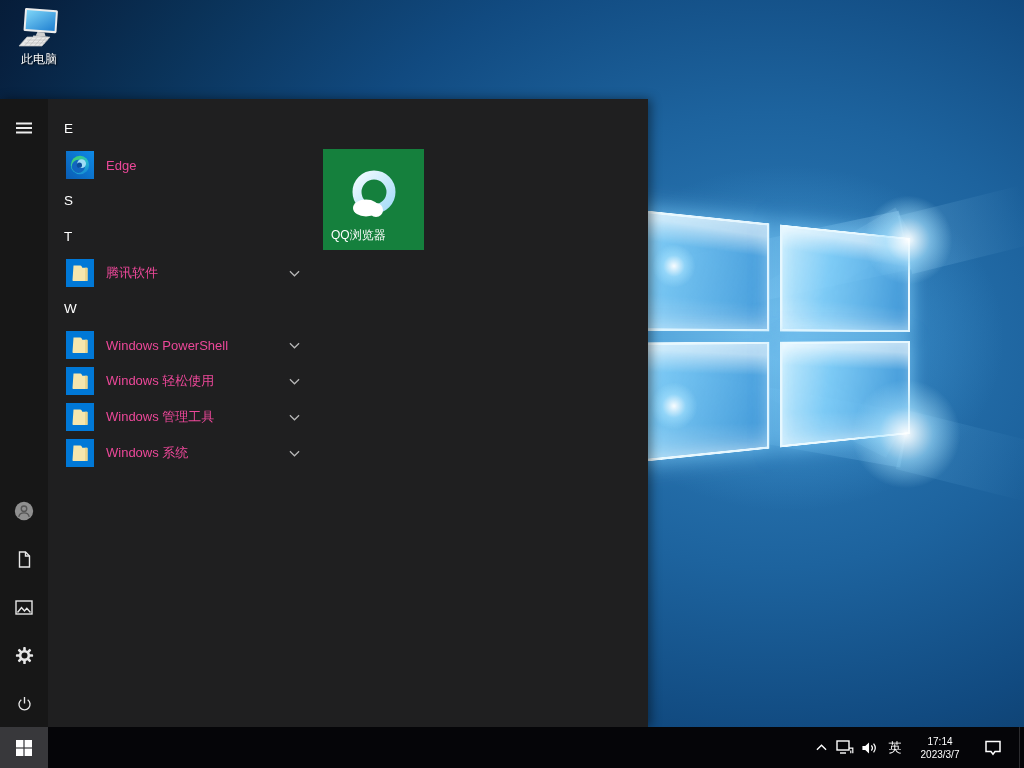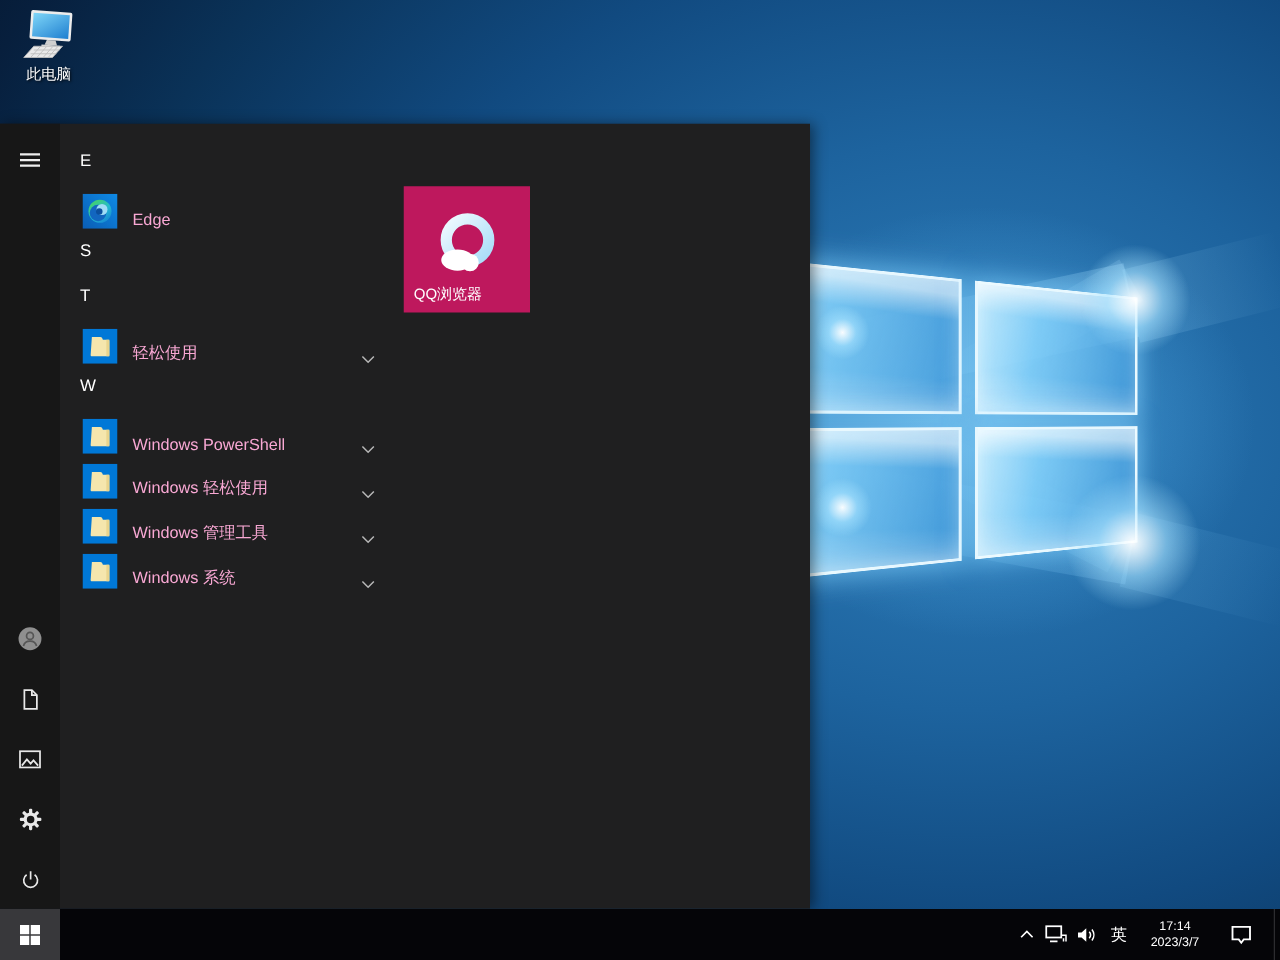--- a/index.html
+++ b/index.html
@@ -49,27 +49,27 @@
   
   .start-menu{position:absolute;left:0;top:99px;width:648px;height:628px;background:#1f1f20;
       box-shadow:3px 0 10px rgba(0,0,0,.45);}
   .rail{position:absolute;left:0;top:0;width:48px;height:100%;background:#171717;}
   .rail-btn{width:48px;height:48px;display:flex;align-items:center;justify-content:center;}
   .rail-top{position:absolute;top:5px;left:0;}
   .rail-bottom{position:absolute;bottom:0;left:0;display:flex;flex-direction:column;}
 
   .app-list{position:absolute;left:48px;top:12px;width:266px;}
   .al-header{height:36px;line-height:36px;padding-left:16px;font-size:13.5px;color:#fff;}
-  .al-item{height:36px;display:flex;align-items:flex-end;padding-left:18px;color:#f9a8d4;font-size:13px;}
+  .al-item{height:36px;display:flex;align-items:center;padding-left:18px;color:#ec4899;font-size:13px;}
   .al-item .ic{width:28px;height:28px;flex:0 0 28px;display:block;}
   .al-item .al-label{margin-left:12px;white-space:nowrap;}
   .al-item .chev{margin-left:auto;margin-right:14px;display:flex;}
 
   .tile-area{position:absolute;left:323px;top:50px;}
-  .tile{position:relative;width:101px;height:101px;background:#be185d;cursor:pointer;}
+  .tile{position:relative;width:101px;height:101px;background:#15803d;cursor:pointer;}
   .tile .tile-logo{position:absolute;left:0;top:2px;}
   .tile .tile-label{position:absolute;left:8px;bottom:6px;font-size:12px;color:#fff;}
 
   
   .taskbar{position:absolute;left:0;top:727px;width:1024px;height:41px;background:#050508;
       display:flex;align-items:center;}
   .start-btn{width:48px;height:41px;background:#38383b;display:flex;align-items:center;justify-content:center;}
   .tray{margin-left:auto;display:flex;align-items:center;height:100%;color:#fff;}
   .tray-btn{height:41px;display:flex;align-items:center;justify-content:center;}
   .w24{width:24px;}
@@ -246,21 +246,21 @@
 
       <div class="al-header">S</div>
 
 
       <div class="al-header">T</div>
 
       <div class="al-item">
         <svg class="ic" viewBox="0 0 28 28">
             <use href="#sym-folder"></use>
           </svg>
-        <span class="al-label">轻松使用</span>
+        <span class="al-label">腾讯软件</span>
         <span class="chev">
           <svg width="11" height="7" viewBox="0 0 12 7">
               <path d="M1,1 L6,6 L11,1" stroke="#b8b8b8" stroke-width="1.3" fill="none"></path>
             </svg>
         </span>
       </div>
 
       <div class="al-header">W</div>
 
       <div class="al-item">

